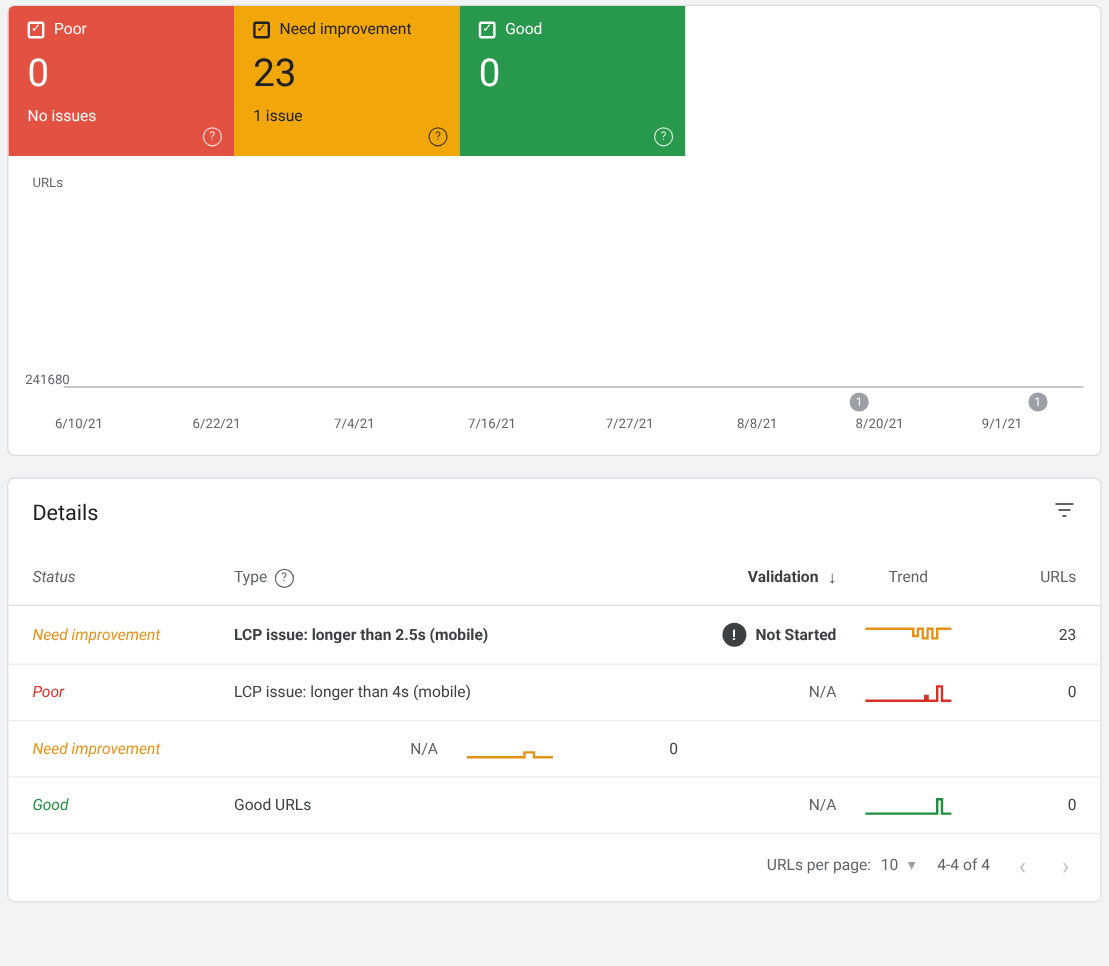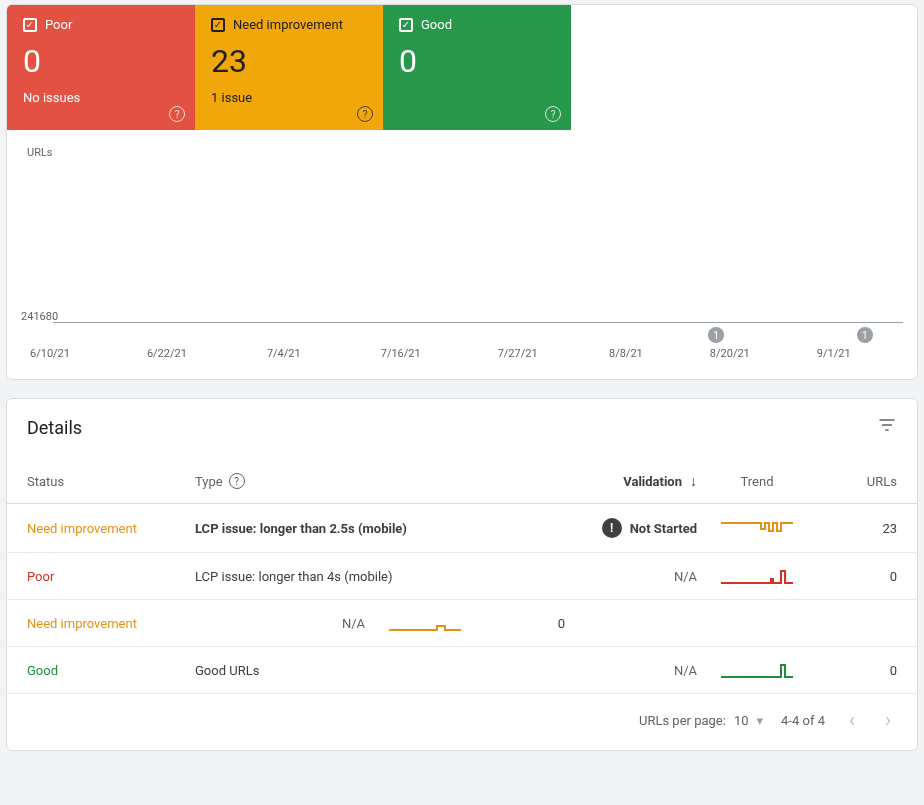--- a/index.html
+++ b/index.html
@@ -22,28 +22,28 @@
   .yaxis { display: flex; flex-direction: row; justify-content: space-between; align-items: flex-end; width: 32px; height: 160px; font-size: 11px; color: #5f6368; padding-right: 6px; }
   .bars { position: relative; flex: 1; height: 160px; border-bottom: 1px solid #9aa0a6; }
   .bars-inner { position: absolute; inset: 0; display: flex; align-items: flex-end; gap: 2px; }
   .bar { flex: 1; display: flex; flex-direction: column-reverse; }
   .seg { width: 100%; }
   .seg.red   { background: #e25142; }
   .seg.amber { background: #f1a70a; }
   .seg.green { background: #28994c; }
   .markers { position: relative; margin-left: 32px; height: 18px; }
   .marker { position: absolute; top: 4px; width: 16px; height: 16px; border-radius: 50%; background: #9aa0a6; color: #fff; font-size: 10px; display: flex; align-items: center; justify-content: center; transform: translateX(-50%); }
-  .xaxis { position: relative; margin-left: 16px; height: 28px; font-size: 11px; color: #5f6368; }
+  .xaxis { position: relative; margin-left: 32px; height: 28px; font-size: 11px; color: #5f6368; }
   .xtick { position: absolute; top: 6px; transform: translateX(-50%); }
   .details .hdr-row { display: flex; align-items: center; justify-content: space-between; padding: 16px 20px 6px 20px; }
   .details h2 { font-size: 18px; font-weight: 400; color: #202124; }
   .filter-icon svg { width: 20px; height: 20px; fill: #5f6368; }
   .thead, .trow { display: flex; align-items: center; padding: 14px 20px; border-bottom: 1px solid #e8eaed; font-size: 13px; }
   .thead { color: #5f6368; border-bottom: 1px solid #dadce0; padding-top: 28px; }
-  .c-status { width: 168px; }
+  .c-status { width: 168px; font-style: italic; }
   .c-type   { flex: 1; display: flex; align-items: center; gap: 6px; }
   .c-valid  { width: 170px; display: flex; align-items: center; justify-content: flex-end; gap: 8px; }
   .c-trend  { width: 120px; display: flex; justify-content: center; }
   .c-urls   { width: 80px; text-align: right; }
   .thead .c-valid { font-weight: 700; color: #3c4043; }
   .thead .c-urls { font-weight: 400; }
   .trow:last-of-type { border-bottom: none; }
   .status.red   { color: #d93025; }
   .status.amber { color: #e49217; }
   .status.green { color: #1e8e3e; }

